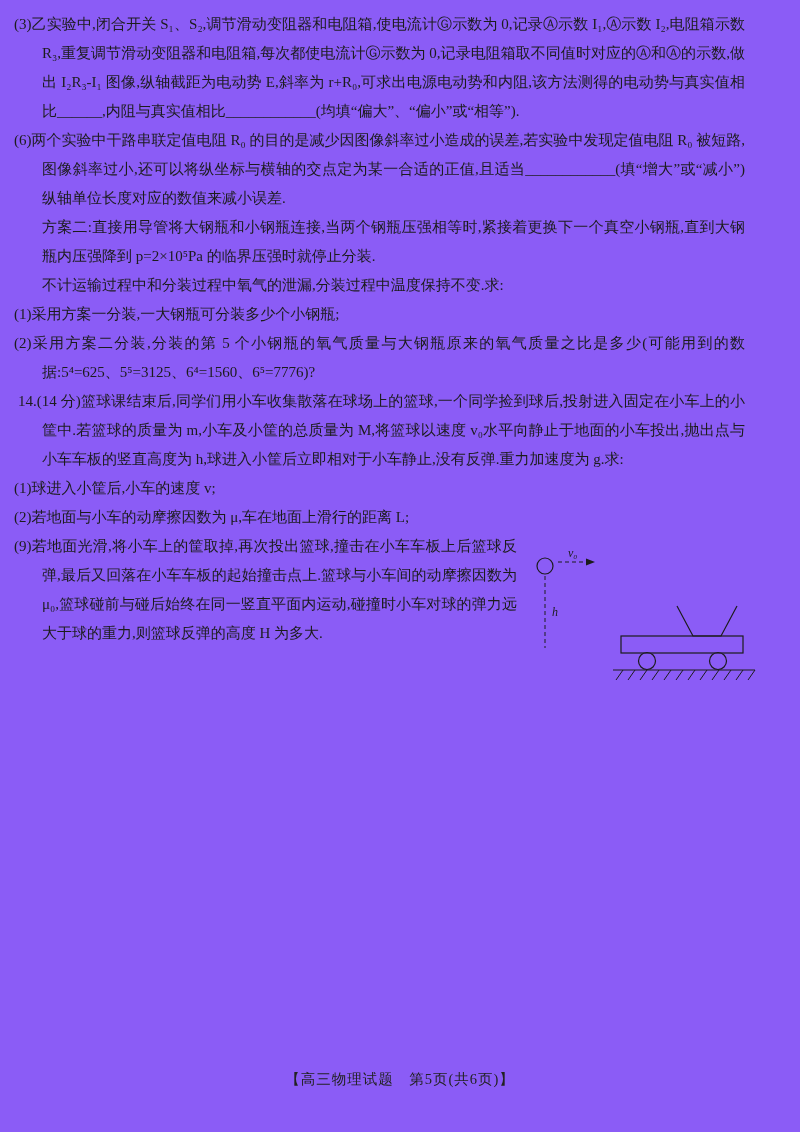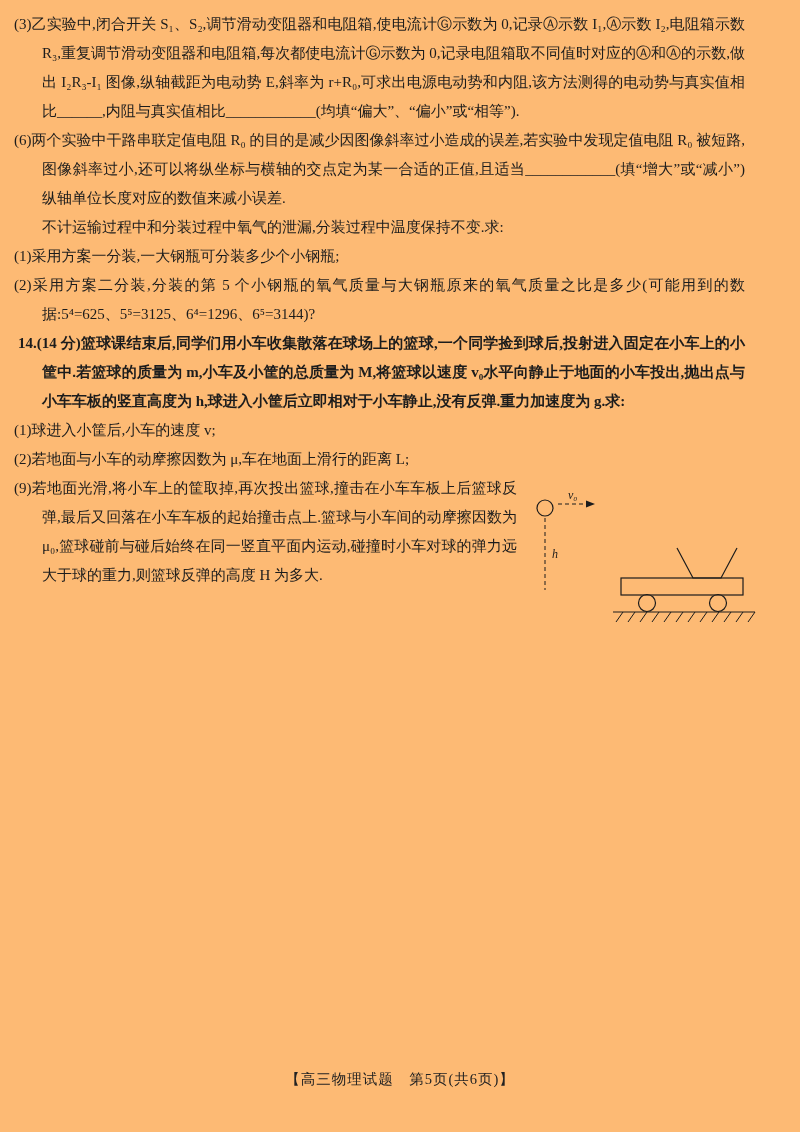--- a/index.html
+++ b/index.html
@@ -1,40 +1,40 @@
 <!DOCTYPE html>
 <html><head>
 <meta charset="utf-8">
 <style>
   html, body { margin: 0; padding: 0; background: #e8e8e8; }
   .page {
     width: 800px;
     height: 1132px;
     margin: 0 auto;
-    background: #fdba74;
+    background: #8b5cf6;
     color: #1c1c1c;
     box-sizing: border-box;
     padding: 10px 55px 0 42px;
     position: relative;
     overflow: hidden;
     font-family: "Liberation Serif", "DejaVu Serif", serif;
     font-size: 15px;
     line-height: 29px;
     text-align: justify;
   }
   p.para { margin: 0; }
   
   .hang-sub  { margin-left: 54px; text-indent: -28px; }
   
   .hang-num  { margin-left: 24px; text-indent: -24px; }
   
   .inner     { margin-left: 24px; }
   
   .hang-item { margin-left: 52px; text-indent: -28px; }
-  .q14-gap   { margin-top: 118px; font-weight: bold; }
+  .q14-gap   { margin-top: 118px; }
 
   .q14-sub3-wrap { margin-top: 0; }
   .figure {
     float: right;
     width: 228px;
     margin: 16px -12px 4px 12px;
   }
   .figure svg { display: block; }
   .fig-label {
     font-family: "Liberation Serif", "DejaVu Serif", serif;
@@ -54,23 +54,24 @@
   .clearfix::after { content: ""; display: block; clear: both; }
 </style>
 </head>
 <body>
 
 <div class="page">
 
   <p class="para hang-sub">(3)乙实验中,闭合开关 S₁、S₂,调节滑动变阻器和电阻箱,使电流计Ⓖ示数为 0,记录Ⓐ示数 I₁,Ⓐ示数 I₂,电阻箱示数 R₃,重复调节滑动变阻器和电阻箱,每次都使电流计Ⓖ示数为 0,记录电阻箱取不同值时对应的Ⓐ和Ⓐ的示数,做出 I₂R₃-I₁ 图像,纵轴截距为电动势 E,斜率为 r+R₀,可求出电源电动势和内阻,该方法测得的电动势与真实值相比______,内阻与真实值相比____________(均填“偏大”、“偏小”或“相等”).</p>
   <p class="para hang-sub">(6)两个实验中干路串联定值电阻 R₀ 的目的是减少因图像斜率过小造成的误差,若实验中发现定值电阻 R₀ 被短路,图像斜率过小,还可以将纵坐标与横轴的交点定为某一合适的正值,且适当____________(填“增大”或“减小”)纵轴单位长度对应的数值来减小误差.</p>
 
+  <p class="para inner">方案二:直接用导管将大钢瓶和小钢瓶连接,当两个钢瓶压强相等时,紧接着更换下一个真空小钢瓶,直到大钢瓶内压强降到 p=2×10⁵Pa 的临界压强时就停止分装.</p>
   <p class="para inner">不计运输过程中和分装过程中氧气的泄漏,分装过程中温度保持不变.求:</p>
   <p class="para hang-item">(1)采用方案一分装,一大钢瓶可分装多少个小钢瓶;</p>
-  <p class="para hang-item">(2)采用方案二分装,分装的第 5 个小钢瓶的氧气质量与大钢瓶原来的氧气质量之比是多少(可能用到的数据:5⁴=625、5⁵=3125、6⁴=1296、6⁵=3144)?</p>
+  <p class="para hang-item">(2)采用方案二分装,分装的第 5 个小钢瓶的氧气质量与大钢瓶原来的氧气质量之比是多少(可能用到的数据:5⁴=625、5⁵=3125、6⁴=1560、6⁵=7776)?</p>
 
   <p class="para hang-num q14-gap">14.(14 分)篮球课结束后,同学们用小车收集散落在球场上的篮球,一个同学捡到球后,投射进入固定在小车上的小筐中.若篮球的质量为 m,小车及小筐的总质量为 M,将篮球以速度 v₀水平向静止于地面的小车投出,抛出点与小车车板的竖直高度为 h,球进入小筐后立即相对于小车静止,没有反弹.重力加速度为 g.求:</p>
   <p class="para hang-item">(1)球进入小筐后,小车的速度 v;</p>
   <p class="para hang-item">(2)若地面与小车的动摩擦因数为 μ,车在地面上滑行的距离 L;</p>
 
   <div class="q14-sub3-wrap clearfix">
     <div class="figure">
       <svg width="228" height="138" viewBox="0 0 228 138" xmlns="http://www.w3.org/2000/svg">
 
         <circle cx="16" cy="18" r="8" fill="none" stroke="#1c1c1c" stroke-width="1.2"></circle>

